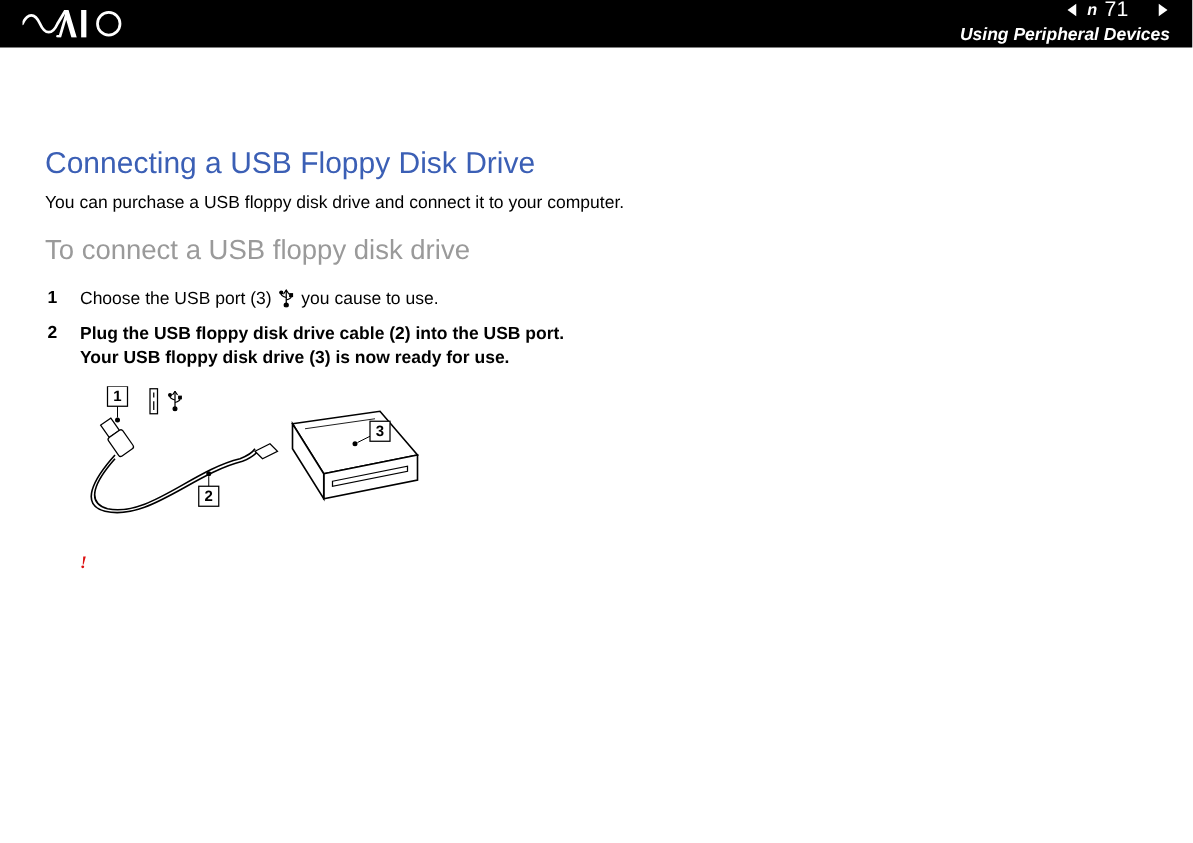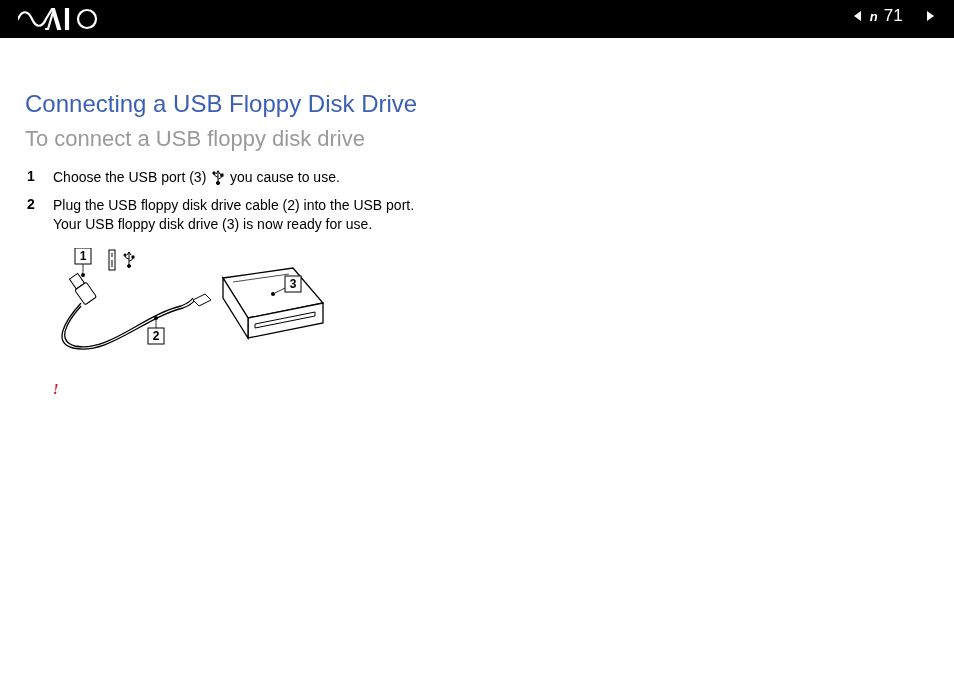--- a/index.html
+++ b/index.html
@@ -13,21 +13,21 @@
     .header-right { display: flex; align-items: center; gap: 10px; font-style: italic; font-weight: bold; }
     .header-nav { display: flex; align-items: center; gap: 6px; }
     .arrow { display: inline-flex; align-items: center; }
     .page-no { font-size: 17px; }
     .header-right-block { display: flex; flex-direction: column; align-items: flex-end; gap: 1px; margin-top: -6px; }
 
     
     .n-over { position: relative; font-style: italic; font-weight: bold; font-size: 13px; }
 
     
-    .content { padding: 52px 70px 0 25px; }
+    .content { padding: 52px 70px 0 36px; margin-top: 27px; }
     h1.title { color: #3b5fb5; font-weight: 400; font-size: 24px; margin-bottom: 8px; }
     p.lead { font-size: 14px; margin-bottom: 18px; }
     h2.subtitle { color: #9a9a9a; font-weight: 400; font-size: 22px; margin-bottom: 16px; }
     ol.steps { list-style: none; font-size: 14px; }
     ol.steps li { display: flex; margin-bottom: 6px; align-items: flex-start; }
     .step-num { font-weight: bold; width: 28px; flex-shrink: 0; padding-left: 2px; }
     .step-body { line-height: 1.35; }
     .usb-inline { display: inline-block; vertical-align: -3px; margin: 0 2px; }
 
     
@@ -61,25 +61,29 @@
       </span>
       <span class="n-over">n</span>
       <span class="page-no">71</span>
       <span class="n-over" style="opacity:0;">N</span>
       <span class="arrow">
         <svg width="12" height="12" viewBox="0 0 12 12">
             <path d="M3 1 L10 6 L3 11 Z" fill="#fff"></path>
           </svg>
       </span>
     </div>
+    <div class="header-right">
+      <span>Using Peripheral Devices</span>
+    </div>
   </div>
 </div>
 
 <div class="content">
   <h1 class="title">Connecting a USB Floppy Disk Drive</h1>
+  <p class="lead">You can purchase a USB floppy disk drive and connect it to your computer.</p>
   <h2 class="subtitle">To connect a USB floppy disk drive</h2>
 
   <ol class="steps">
     <li>
       <span class="step-num">1</span>
       <span class="step-body">
         <span>Choose the USB port (3) </span><span class="usb-inline"><svg width="12" height="16" viewBox="0 0 12 16">
               <g stroke="#000" stroke-width="1" fill="none">
                 <line x1="6" y1="2" x2="6" y2="14"></line>
                 <path d="M6 2 L4 5 M6 2 L8 5" stroke-linecap="round"></path>
@@ -87,21 +91,21 @@
                 <circle cx="2" cy="4" r="1.2" fill="#000"></circle>
                 <path d="M6 10 C 6 10 10 9 10 7"></path>
                 <rect x="8.8" y="5" width="2.2" height="2.2" fill="#000"></rect>
                 <circle cx="6" cy="14" r="1.6" fill="#000"></circle>
               </g>
             </svg></span><span> you cause to use.</span>
       </span>
     </li>
     <li>
       <span class="step-num">2</span>
-      <span class="step-body" style="white-space: pre-line;">Plug the USB floppy disk drive cable (2) into the USB port.
+      <span class="step-body" style="white-space: pre-line; font-weight: bold;">Plug the USB floppy disk drive cable (2) into the USB port.
 Your USB floppy disk drive (3) is now ready for use.</span>
     </li>
   </ol>
 
   <div class="illus">
     <svg width="300" height="120" viewBox="0 0 300 120" xmlns="http://www.w3.org/2000/svg">
 
       <rect x="22" y="0" width="16" height="16" fill="#fff" stroke="#000" stroke-width="1"></rect>
       <text x="30" y="12" text-anchor="middle" font-size="12" font-family="Arial" font-weight="bold">1</text>
       <line x1="30" y1="16" x2="30" y2="25" stroke="#000" stroke-width="0.8"></line>

